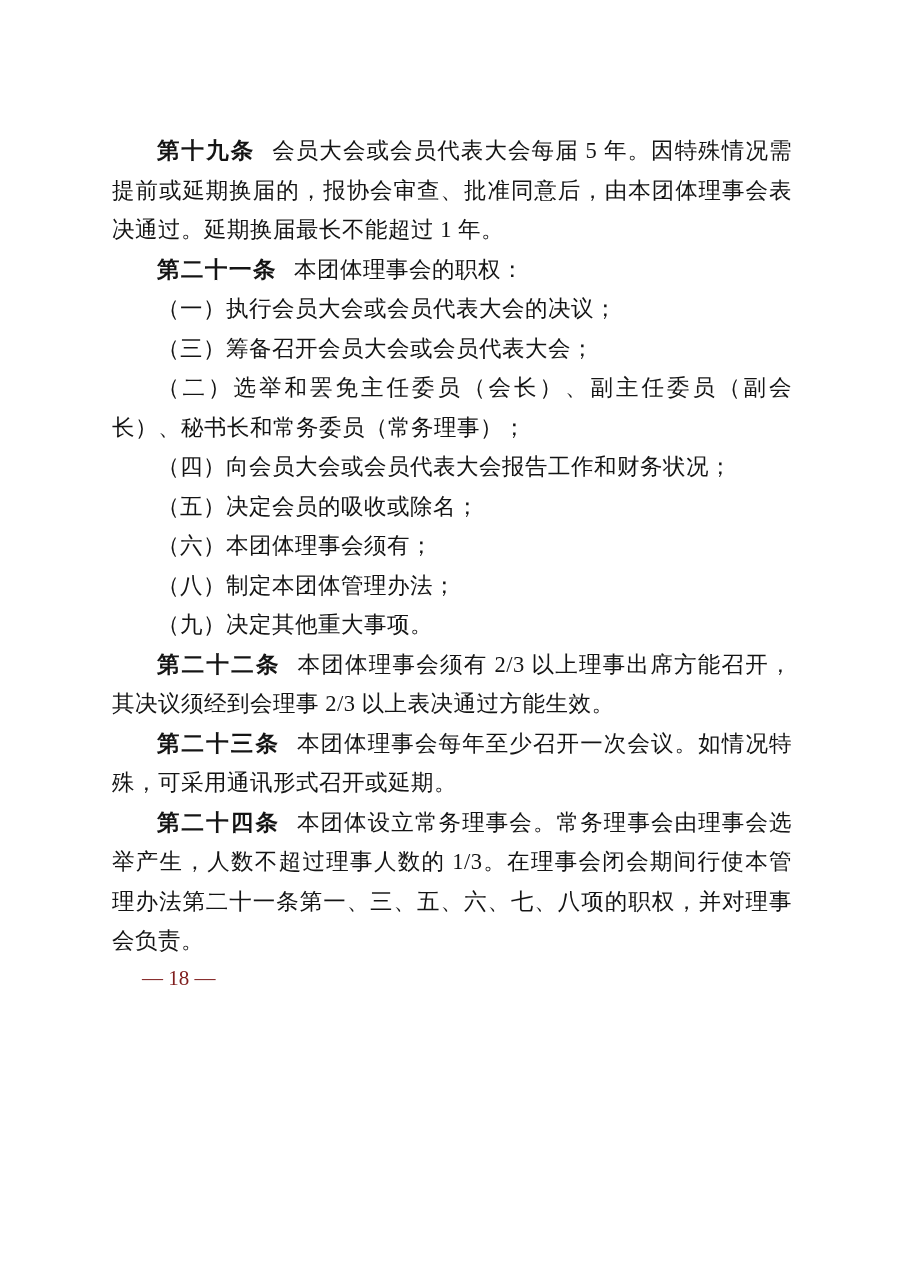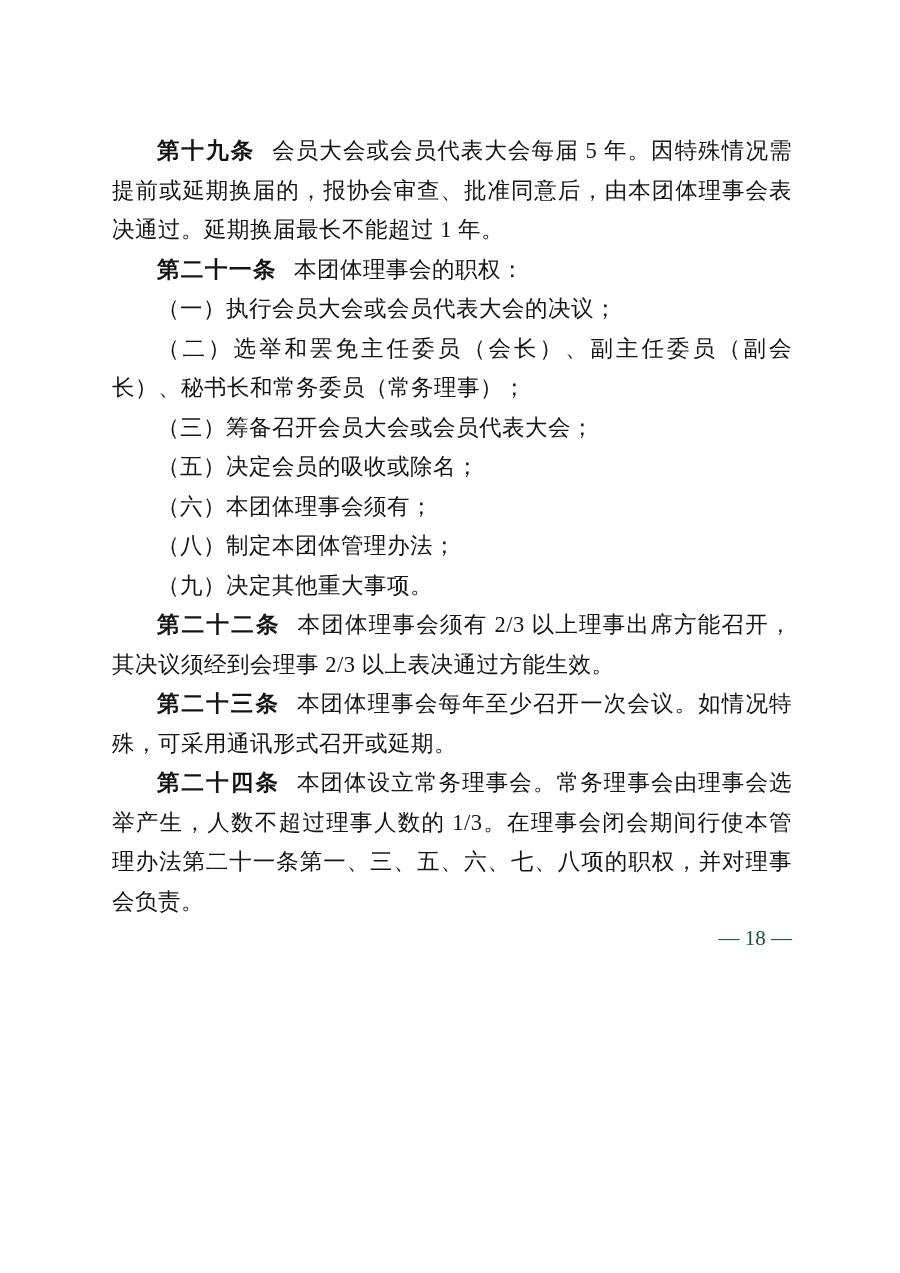--- a/index.html
+++ b/index.html
@@ -38,22 +38,22 @@
   .content p.para .label {
     font-weight: bold;
     margin-right: 0.75em;
     letter-spacing: 1.5px;
   }
   .footer {
     margin-top: 2px;
     padding-left: 30px;
     font-size: 21px;
     line-height: 30px;
-    color: #14532d;
-    text-align: right;
+    color: #7f1d1d;
+    text-align: left;
   }
 </style>
 </head>
 <body>
 
 <div class="page">
   <div class="content" id="content">
 
   <p class="para">
     <span class="label">第十九条</span><span class="text">会员大会或会员代表大会每届 5 年。因特殊情况需提前或延期换届的，报协会审查、批准同意后，由本团体理事会表决通过。延期换届最长不能超过 1 年。</span>
@@ -62,27 +62,30 @@
 
   <p class="para">
     <span class="label">第二十一条</span><span class="text">本团体理事会的职权：</span>
   </p>
 
   <p class="para">
     <span class="text">（一）执行会员大会或会员代表大会的决议；</span>
   </p>
 
   <p class="para">
+    <span class="text">（三）筹备召开会员大会或会员代表大会；</span>
+  </p>
+
+  <p class="para">
     <span class="text">（二）选举和罢免主任委员（会长）、副主任委员（副会长）、秘书长和常务委员（常务理事）；</span>
   </p>
 
   <p class="para">
-    <span class="text">（三）筹备召开会员大会或会员代表大会；</span>
+    <span class="text">（四）向会员大会或会员代表大会报告工作和财务状况；</span>
   </p>
-
 
   <p class="para">
     <span class="text">（五）决定会员的吸收或除名；</span>
   </p>
 
   <p class="para">
     <span class="text">（六）本团体理事会须有；</span>
   </p>
 
 

